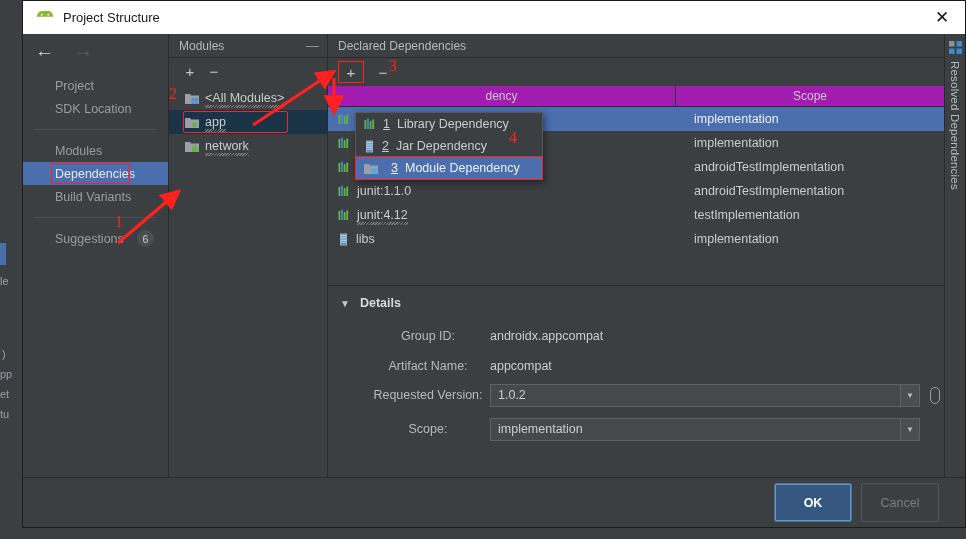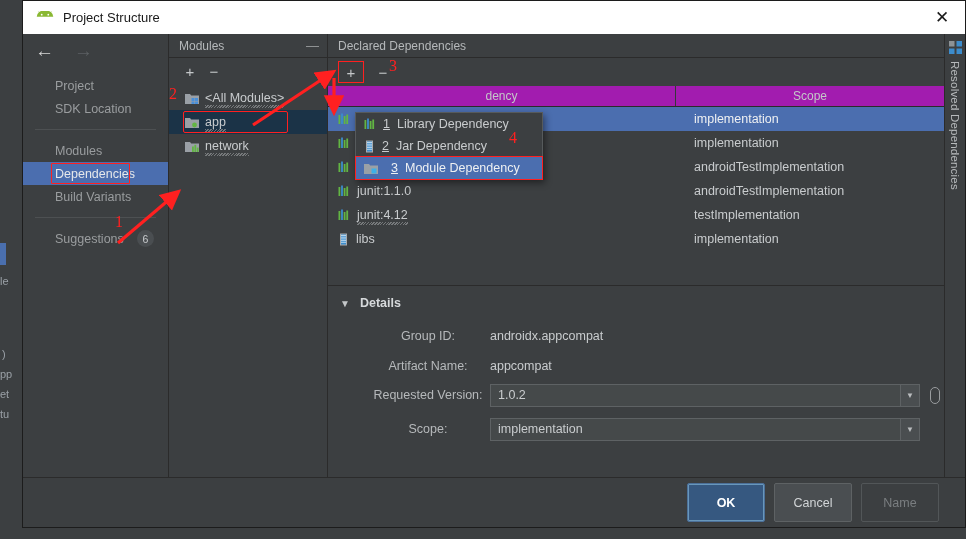--- a/index.html
+++ b/index.html
@@ -518,22 +518,21 @@
         </span>
         <span class="mn">3</span>
         <span>Module Dependency</span>
       </div>
     </div>
 
   </div>
 
   <div class="footer">
     <div class="btn primary">OK</div>
-    <div class="btn normal">Cancel</div>
-    <div class="btn disabled">Name</div>
+    <div class="btn disabled">Cancel</div>
   </div>
 </div>
 
 <div class="ann">
   <svg>
     <defs>
       <marker id="ah" markerWidth="7" markerHeight="7" refX="5.2" refY="3.2" orient="auto">
         <path d="M0,0 L6.5,3.2 L0,6.4 z" fill="#ff2020"></path>
       </marker>
     </defs>

